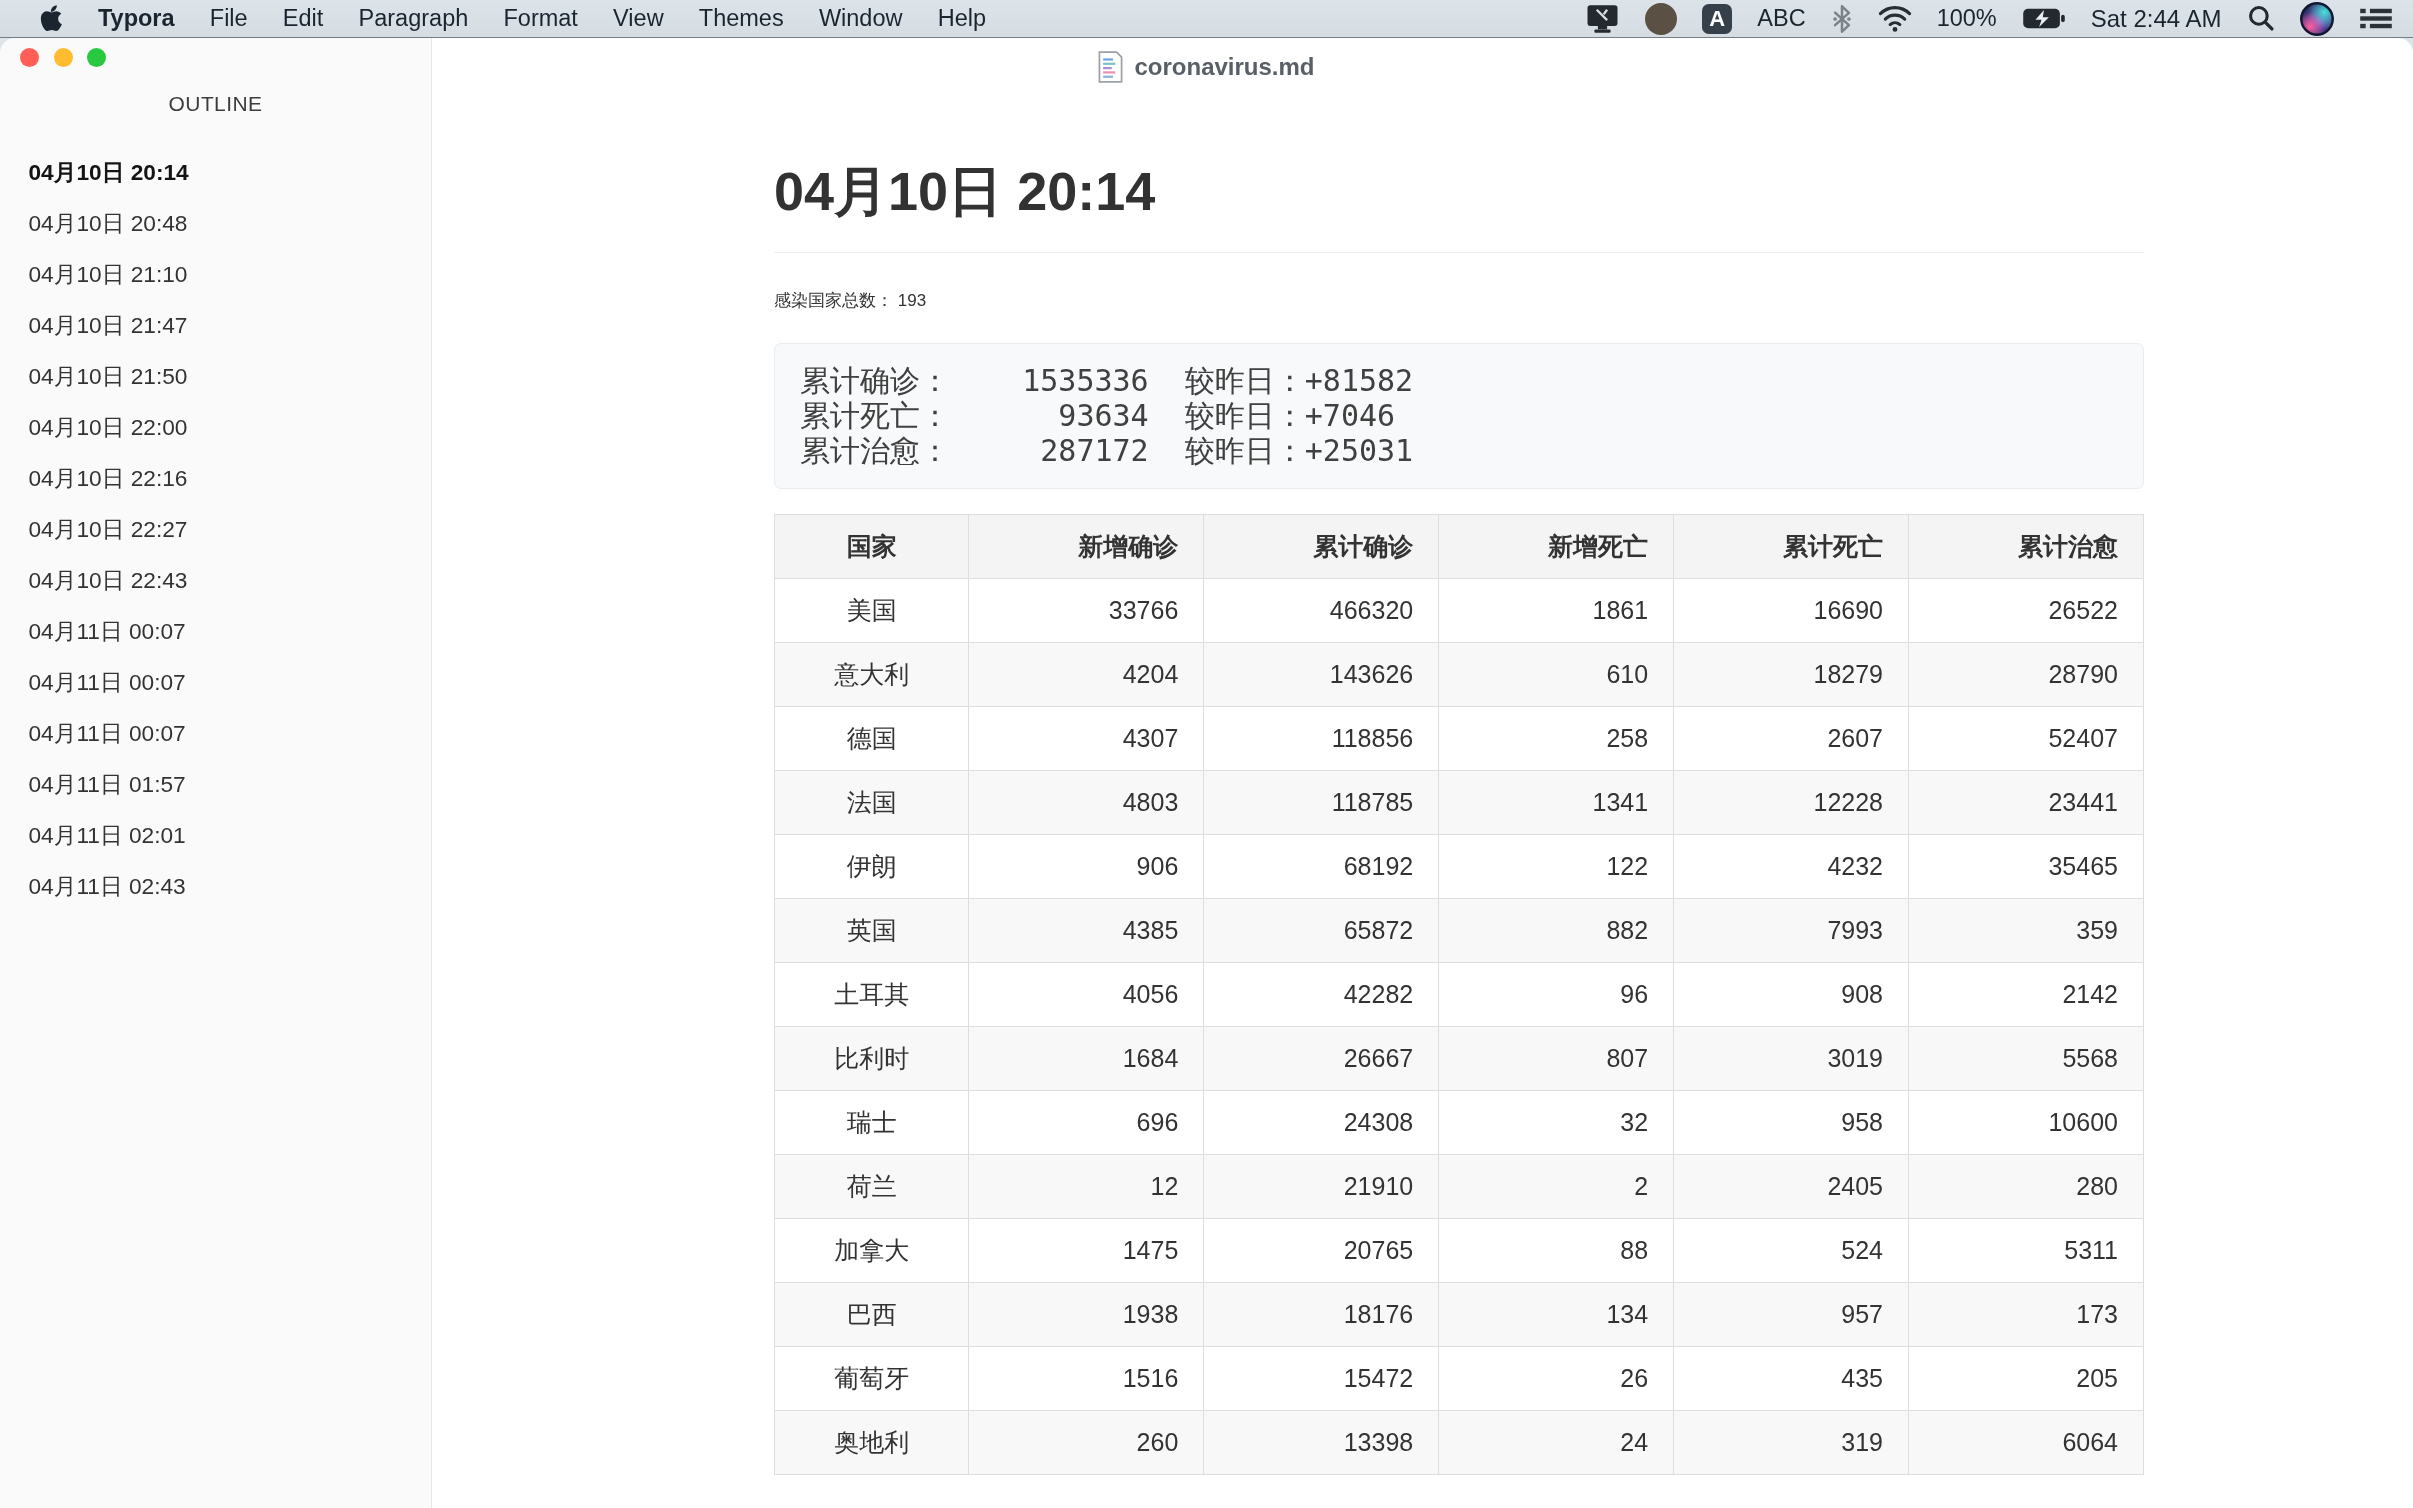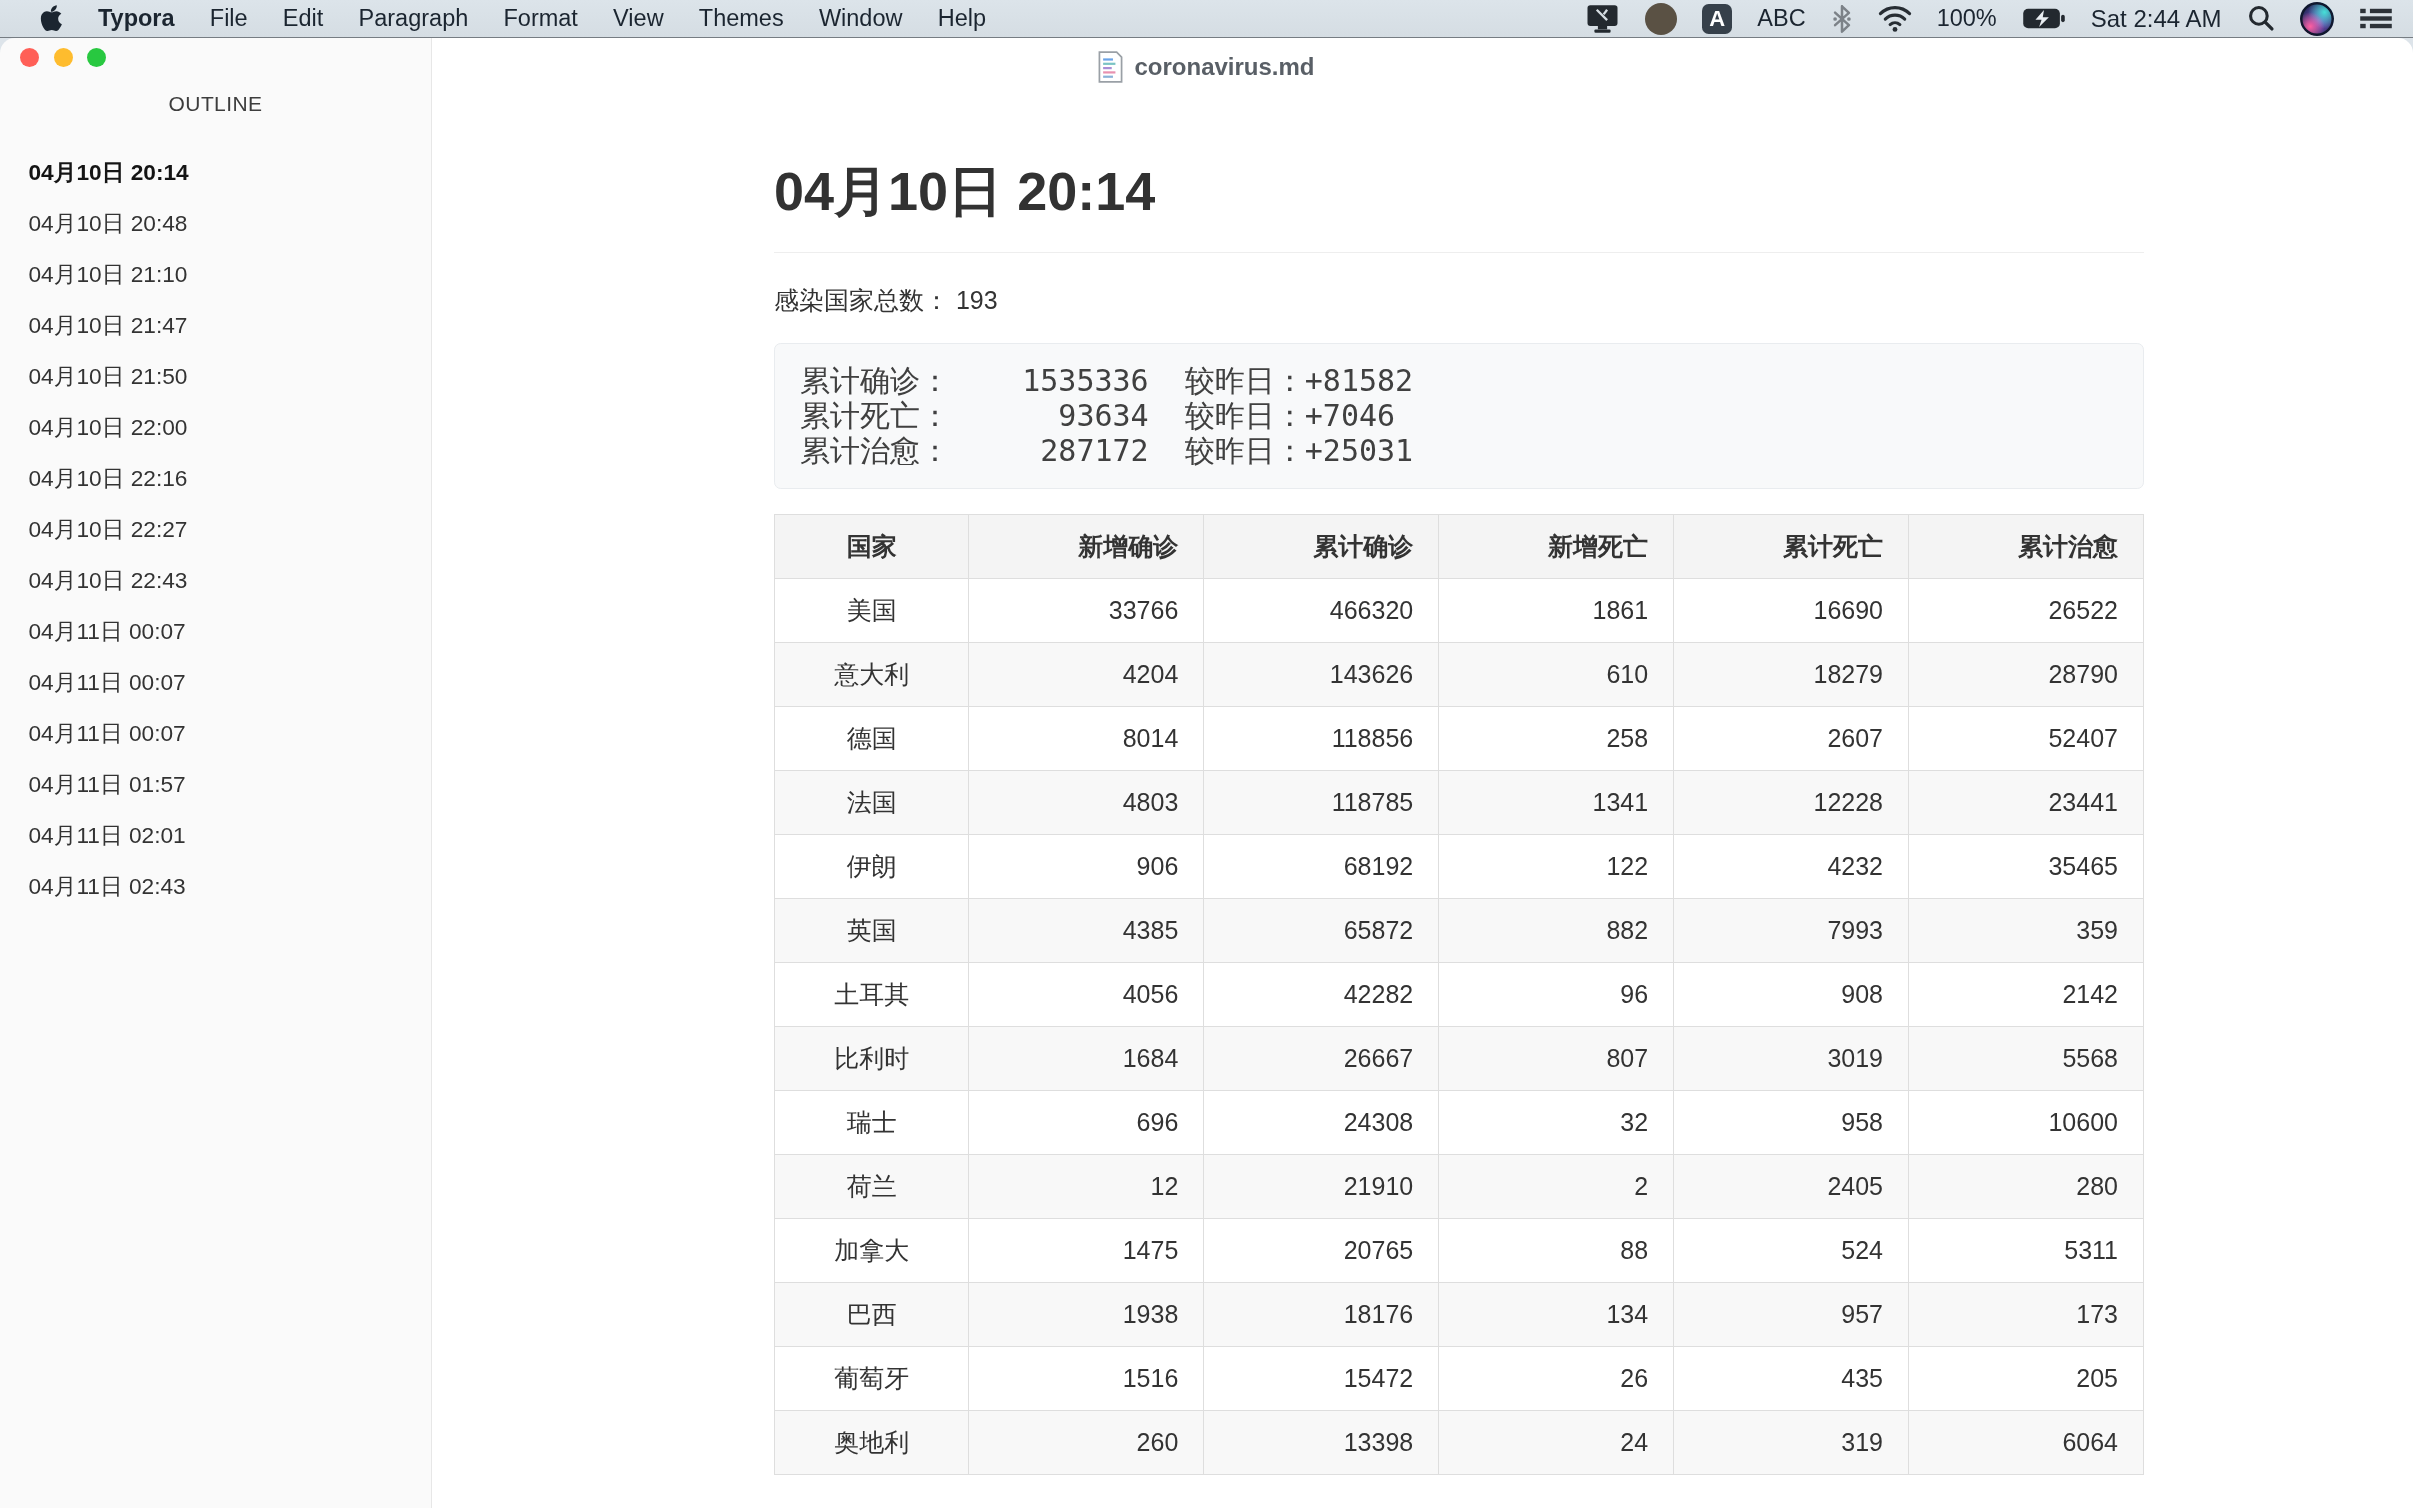--- a/index.html
+++ b/index.html
@@ -77,21 +77,21 @@
     display:flex; align-items:center; justify-content:center; gap:11px;
     color:#595f66; font-size:24px; z-index:5; pointer-events:none;font-weight:bold;
   }
 
   
   .writing { margin-left:342px; width:1370px; padding-top:117px; }
   h1.doc-h1 {
     margin:0; font-size:54px; line-height:72px; font-weight:700; color:#323232;
     padding-bottom:25px; border-bottom:1.7px solid #eee;
   }
-  .infected { margin:30px 0 0 0; font-size:25px; line-height:35px; color:#333; }
+  .infected { margin:30px 0 0 0; font-size:17px; line-height:35px; color:#333; }
   .codeblock {
     margin:25px 0 0 0; background:#f8f9fa; border:0.8px solid #e9ecef; border-radius:6.7px;
     padding:19.3px 25px; font-family:"DejaVu Sans Mono","Liberation Mono",monospace;
     font-size:30px; line-height:35px; color:#404040; white-space:pre;
   }
   table.covid {
     margin-top:25px; width:100%; border-collapse:collapse;
     font-size:25px; color:#333; table-layout:fixed;
   }
   .covid th, .covid td { border:0.8px solid #dedede; height:64px; padding:0 25px 0 6.7px; }
@@ -224,21 +224,21 @@
               <td class="c-country">意大利</td>
               <td>4204</td>
               <td>143626</td>
               <td>610</td>
               <td>18279</td>
               <td>28790</td>
             </tr>
 
             <tr data-index="3">
               <td class="c-country">德国</td>
-              <td>8014</td>
+              <td>4307</td>
               <td>118856</td>
               <td>258</td>
               <td>2607</td>
               <td>52407</td>
             </tr>
 
             <tr data-index="4">
               <td class="c-country">法国</td>
               <td>4803</td>
               <td>118785</td>

